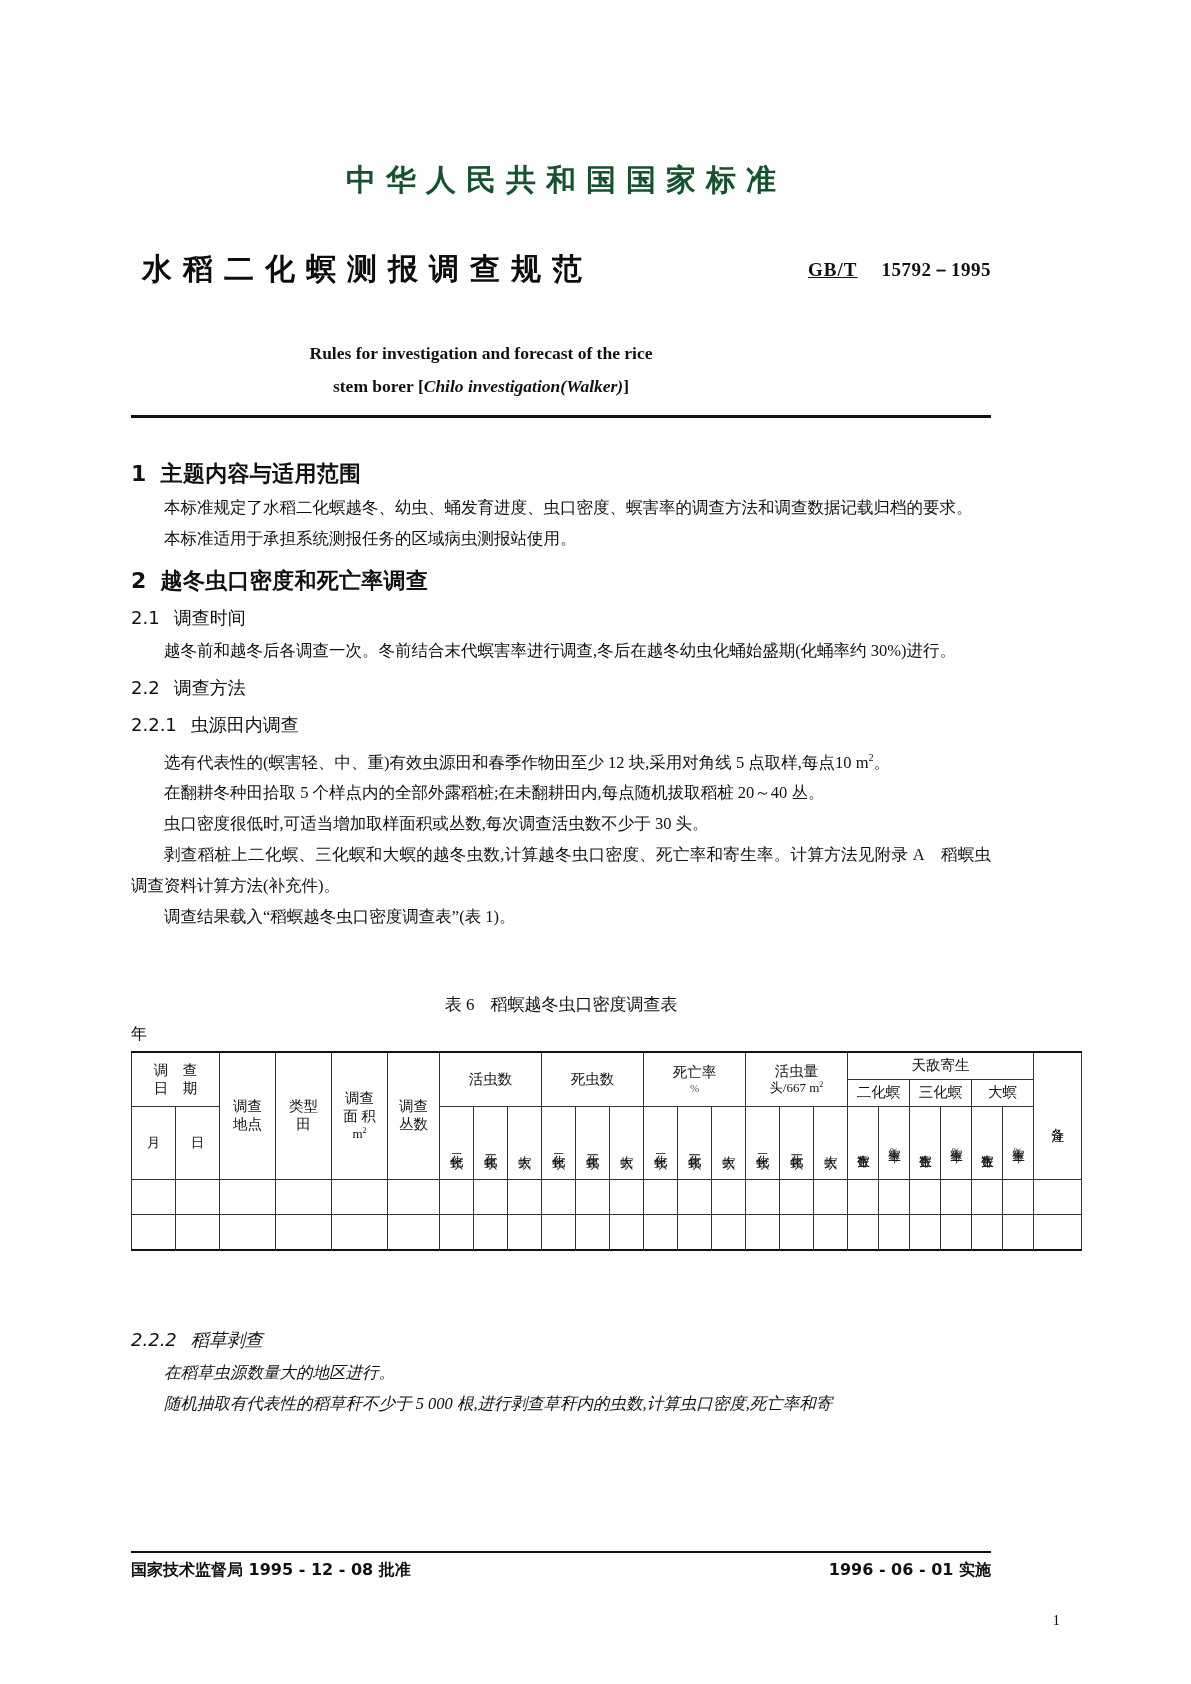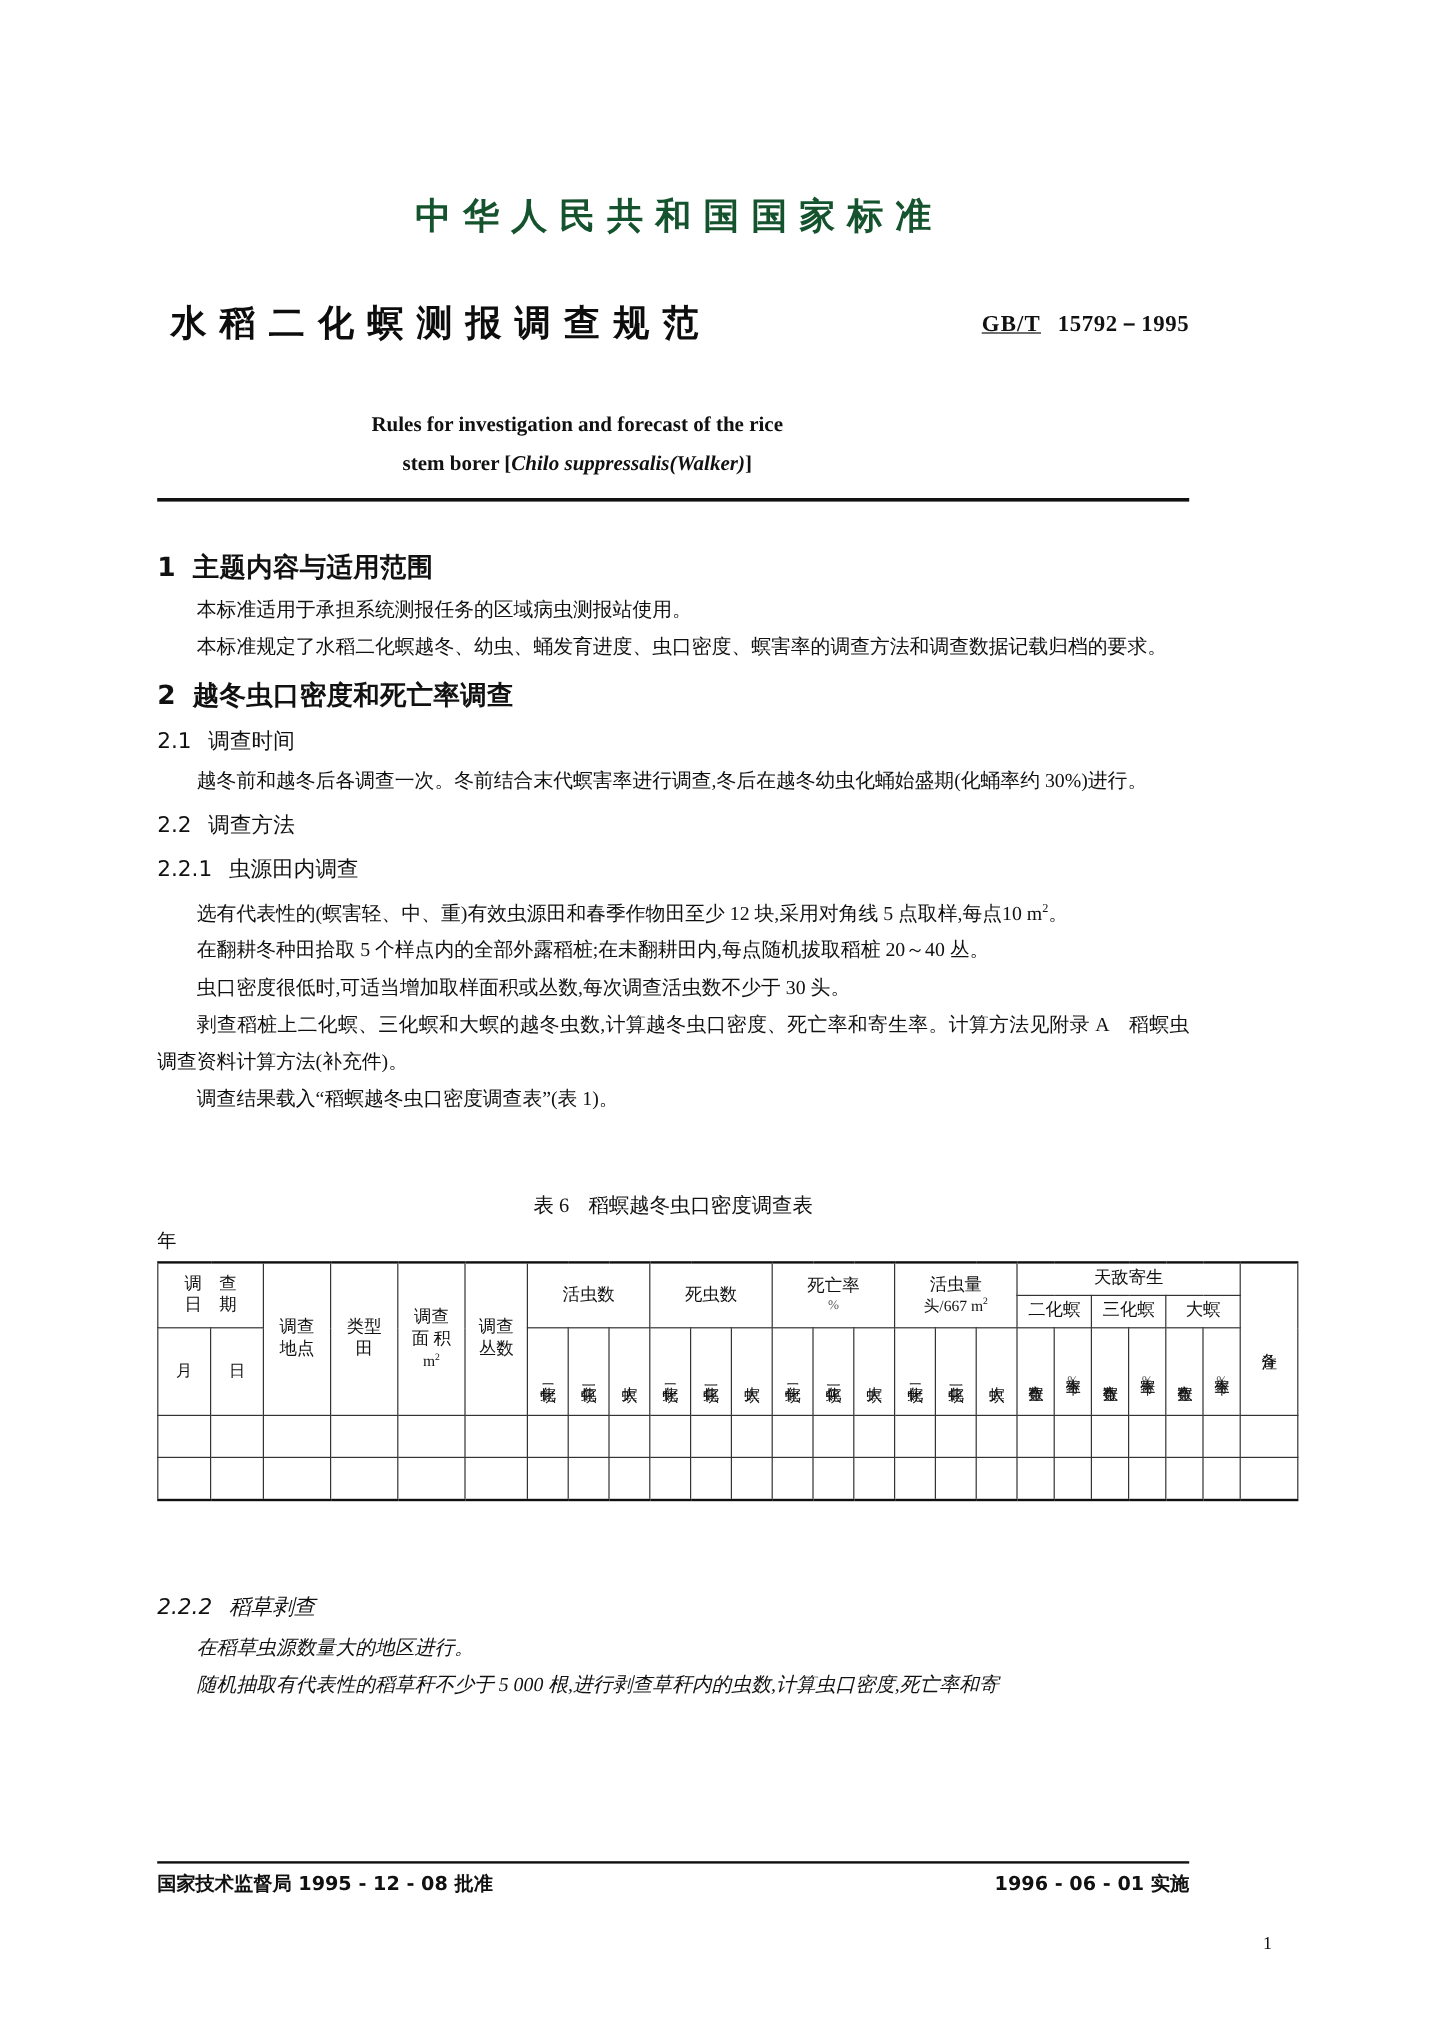--- a/index.html
+++ b/index.html
@@ -59,21 +59,21 @@
     position: absolute;
     right: 0;
     top: 8px;
     font-size: 19px;
     font-weight: bold;
     font-family: "Liberation Serif", serif;
     letter-spacing: 0.5px;
     white-space: nowrap;
   }
   .std-no .gbt { letter-spacing: 1px; text-decoration: underline; }
-  .std-no .num { margin-left: 14px; letter-spacing: 0.5px; }
+  .std-no .num { margin-left: 24px; letter-spacing: 0.5px; }
 
   .en-title {
     margin-top: 42px;
     width: 700px;
     text-align: center;
     font-size: 17.5px;
     font-weight: bold;
     line-height: 33px;
     font-family: "Liberation Serif", "DejaVu Serif", serif;
   }
@@ -211,33 +211,33 @@
 
     <div class="title-row">
       <div class="main-title">水稻二化螟测报调查规范</div>
       <div class="std-no">
         <span class="gbt">GB/T</span><span class="num">15792－1995</span>
       </div>
     </div>
 
     <div class="en-title">
       <span class="l1">Rules for investigation and forecast of the rice</span>
-      <span class="l2"><span>stem borer</span> <span>[</span><i>Chilo suppressalis</i><i>(Walker)</i><span>]</span></span>
+      <span class="l2"><span>stem borer</span> <span>[</span><i>Chilo investigation</i><i>(Walker)</i><span>]</span></span>
     </div>
   </div>
 
   <div class="rule"></div>
 
   <div class="content">
 
     <div class="h-sec">
       <span class="num">1</span><span>主题内容与适用范围</span>
     </div>
+    <p class="para">本标准规定了水稻二化螟越冬、幼虫、蛹发育进度、虫口密度、螟害率的调查方法和调查数据记载归档的要求。</p>
     <p class="para">本标准适用于承担系统测报任务的区域病虫测报站使用。</p>
-    <p class="para">本标准规定了水稻二化螟越冬、幼虫、蛹发育进度、虫口密度、螟害率的调查方法和调查数据记载归档的要求。</p>
 
     <div class="h-sec">
       <span class="num">2</span><span>越冬虫口密度和死亡率调查</span>
     </div>
 
     <div class="h-sub">
       <span class="num">2.1</span><span>调查时间</span>
     </div>
     <p class="para">越冬前和越冬后各调查一次。冬前结合末代螟害率进行调查,冬后在越冬幼虫化蛹始盛期(化蛹率约 30%)进行。</p>
 

